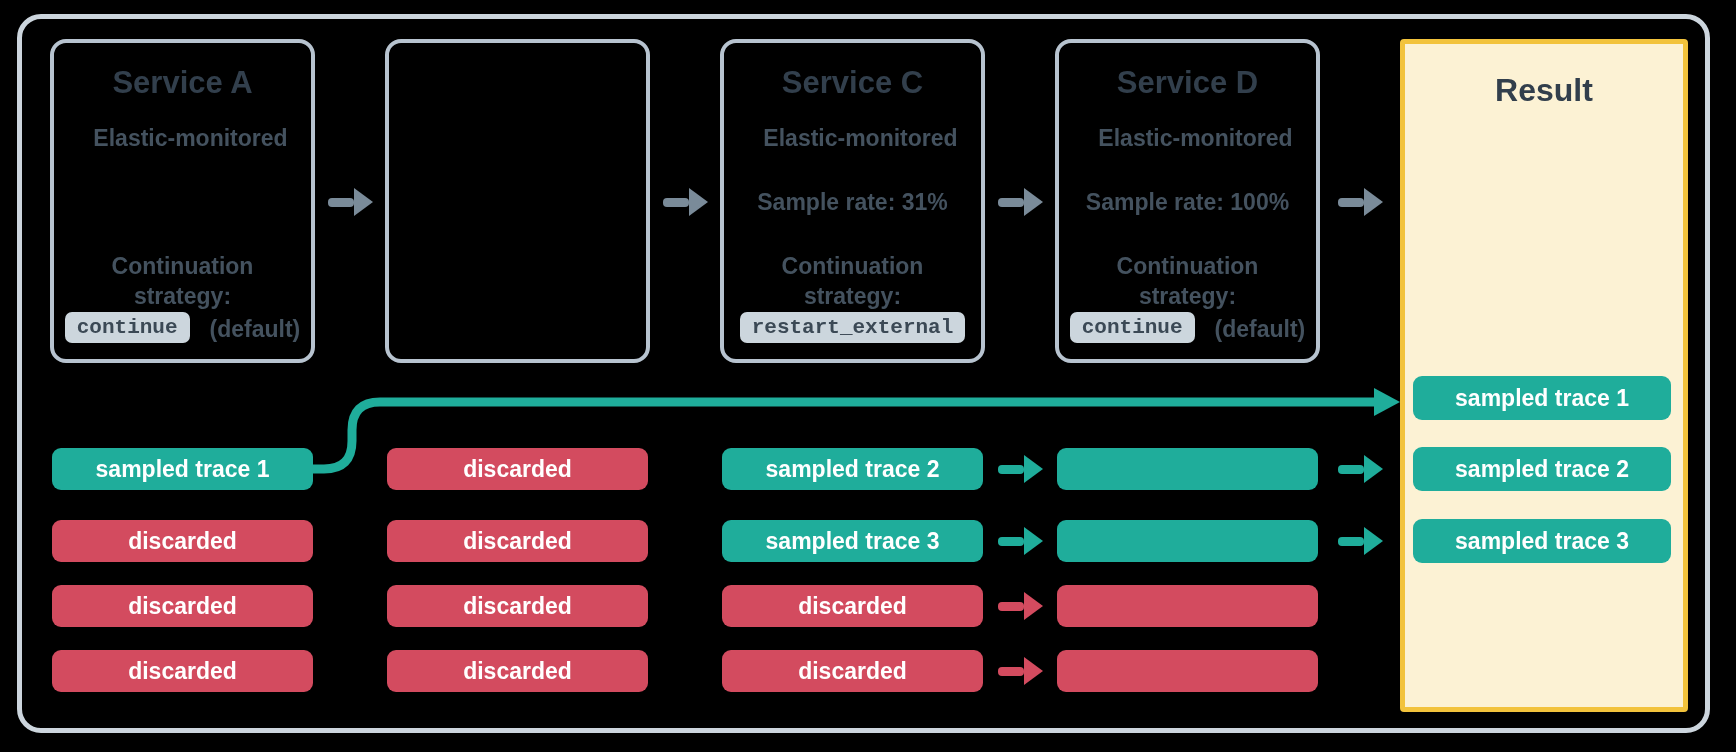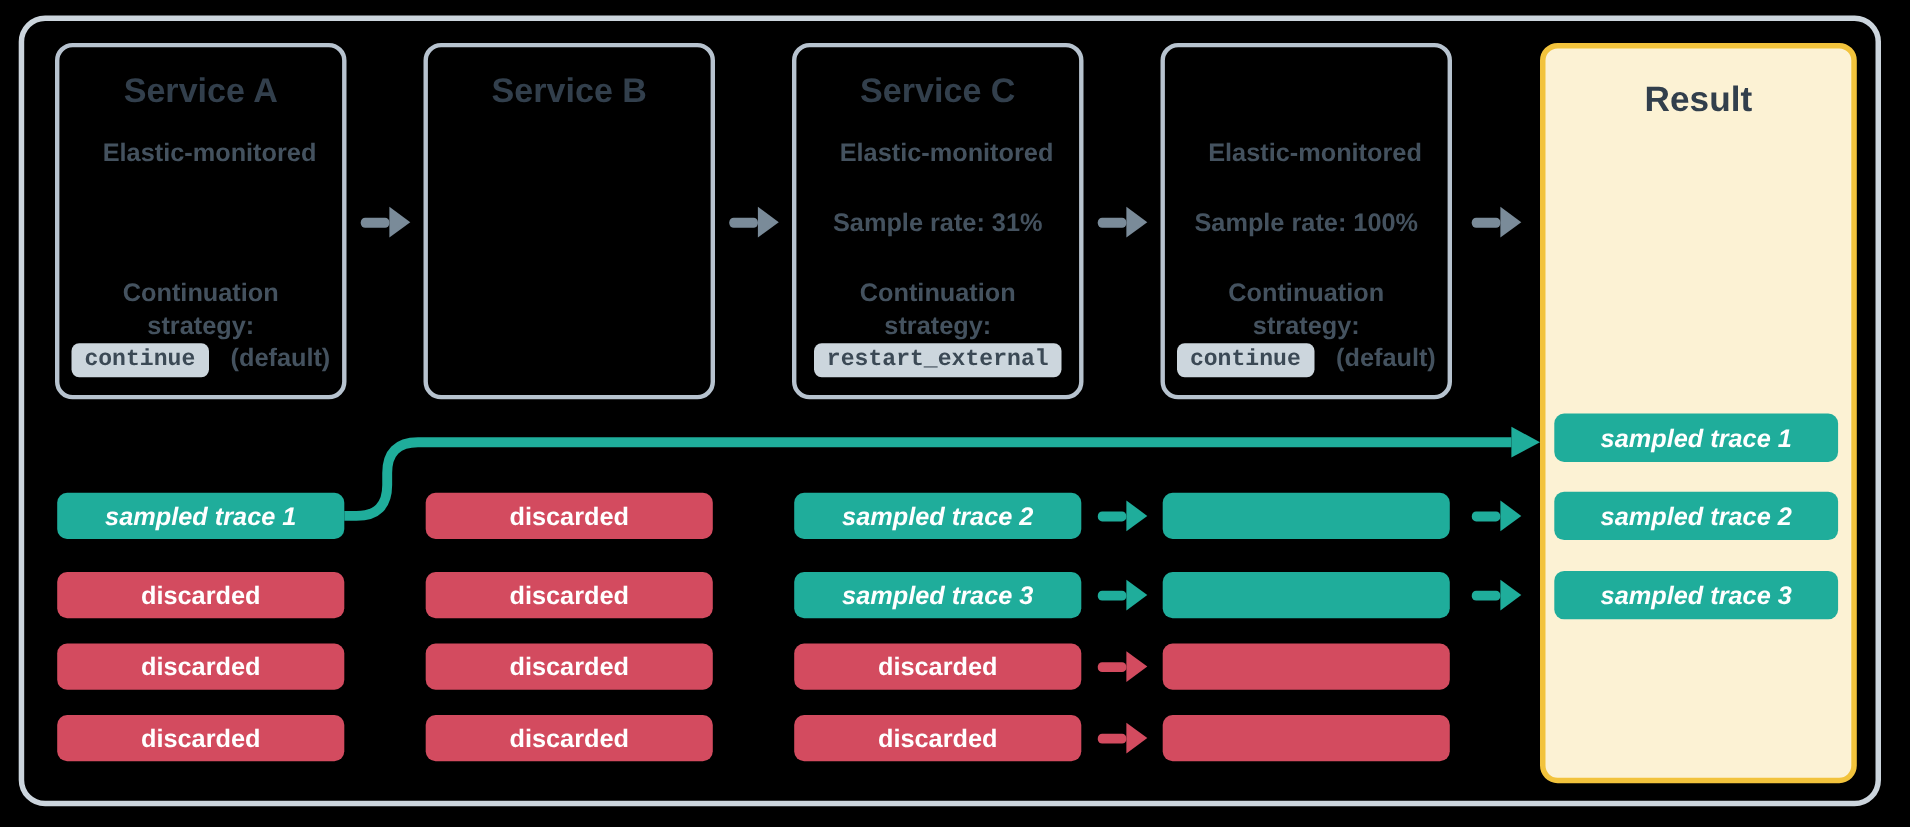--- a/index.html
+++ b/index.html
@@ -14,37 +14,37 @@
   }
   .service-box{
     position:absolute;top:39px;width:265px;height:324px;
     border:4px solid var(--box_border);border-radius:16px;text-align:center;
   }
   .s0{left:50px}.s1{left:385px}.s2{left:720px}.s3{left:1055px}
   .svc-title{position:absolute;top:22px;left:0;right:0;font-size:31px;font-weight:700;color:var(--title_text);}
   .svc-sub{position:absolute;top:82px;left:0;right:0;font-size:23px;font-weight:600;color:var(--body_text);margin-left:16px;}
   .svc-rate{position:absolute;top:146px;left:0;right:0;font-size:23px;font-weight:600;color:var(--body_text);}
   .svc-strategy{position:absolute;top:208px;left:40px;right:40px;font-size:23px;font-weight:600;line-height:30px;color:var(--body_text);}
-  .svc-chip-row{position:absolute;top:269px;left:0;right:0;display:flex;justify-content:center;align-items:flex-start;gap:20px;}
+  .svc-chip-row{position:absolute;top:269px;left:0;right:0;display:flex;justify-content:center;align-items:flex-end;gap:20px;}
   .code-chip{
     font-family:"Liberation Mono",monospace;font-size:21px;font-weight:700;
     color:var(--chip_text);background:var(--chip_bg);padding:4px 12px;border-radius:7px;white-space:nowrap;
   }
   .chip-suffix{font-size:23px;font-weight:600;color:var(--body_text);white-space:nowrap;}
   .result-box{
     position:absolute;left:1400px;top:39px;width:288px;height:673px;
-    background:var(--result_bg);border:5px solid var(--result_border);border-radius:16px;
+    background:var(--result_bg);border:5px solid var(--result_border);border-radius:4px;
   }
   .result-title{position:absolute;top:28px;left:0;right:0;text-align:center;font-size:32px;font-weight:700;color:var(--title_text);}
   .pill{
     position:absolute;height:42px;width:261px;border-radius:9px;z-index:2;
     display:flex;align-items:center;justify-content:center;
     font-size:23px;font-weight:600;color:var(--pill_text);white-space:nowrap;
   }
-  .pill.sampled{background:var(--teal);font-style:italic;}
+  .pill.sampled{background:var(--teal);}
   .pill.discarded{background:var(--red);}
   .cA{left:52px}.cB{left:387px}.cC{left:722px}.cD{left:1057px}
   .r1{top:448px}.r2{top:520px}.r3{top:585px}.r4{top:650px}
   .result-pill{left:1413px;width:258px;height:44px;z-index:3;}
   .rp0{top:376px}.rp1{top:447px}.rp2{top:519px}
   .harrow{position:absolute;display:flex;align-items:center;z-index:2;}
   .harrow .shaft{width:26px;height:9px;border-radius:4px;}
   .harrow .head{width:0;height:0;border-top:14px solid transparent;border-bottom:14px solid transparent;border-left:19px solid;}
   .harrow.gray .shaft{background:var(--arrow_gray);} .harrow.gray .head{border-left-color:var(--arrow_gray);}
   .harrow.teal .shaft{background:var(--teal);} .harrow.teal .head{border-left-color:var(--teal);}
@@ -65,34 +65,34 @@
     <div class="svc-title">Service A</div>
     <div class="svc-sub">Elastic-monitored</div>
     <div class="svc-strategy">Continuation strategy:</div>
     <div class="svc-chip-row">
       <span class="code-chip">continue</span>
       <span class="chip-suffix">(default)</span>
     </div>
   </div>
 
   <div class="service-box s1">
-    <div class="svc-title">Service B</div>
   </div>
 
   <div class="service-box s2">
     <div class="svc-title">Service C</div>
     <div class="svc-sub">Elastic-monitored</div>
     <div class="svc-rate">Sample rate: 31%</div>
     <div class="svc-strategy">Continuation strategy:</div>
     <div class="svc-chip-row">
       <span class="code-chip">restart_external</span>
     </div>
   </div>
 
   <div class="service-box s3">
+    <div class="svc-title">Service D</div>
     <div class="svc-sub">Elastic-monitored</div>
     <div class="svc-rate">Sample rate: 100%</div>
     <div class="svc-strategy">Continuation strategy:</div>
     <div class="svc-chip-row">
       <span class="code-chip">continue</span>
       <span class="chip-suffix">(default)</span>
     </div>
   </div>
 
   <div class="result-box">

